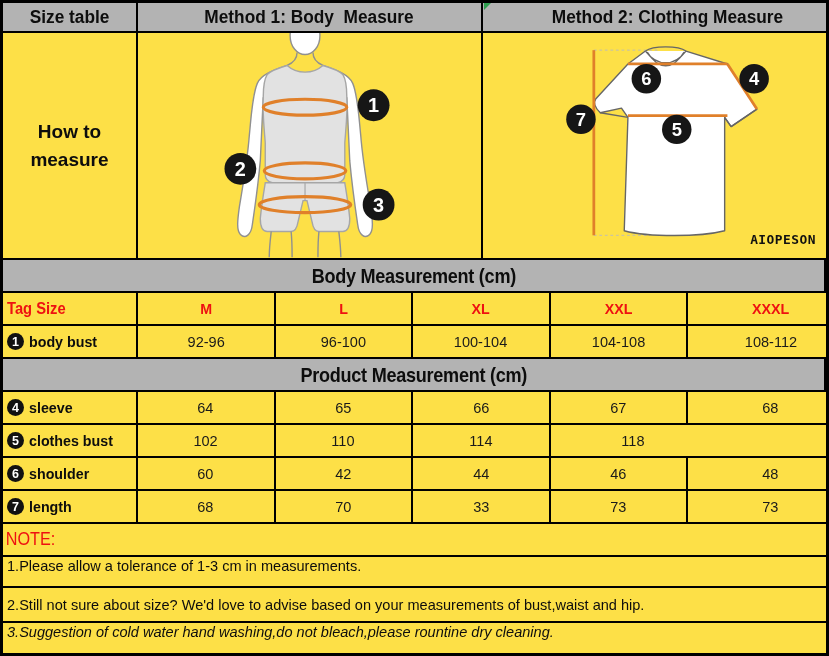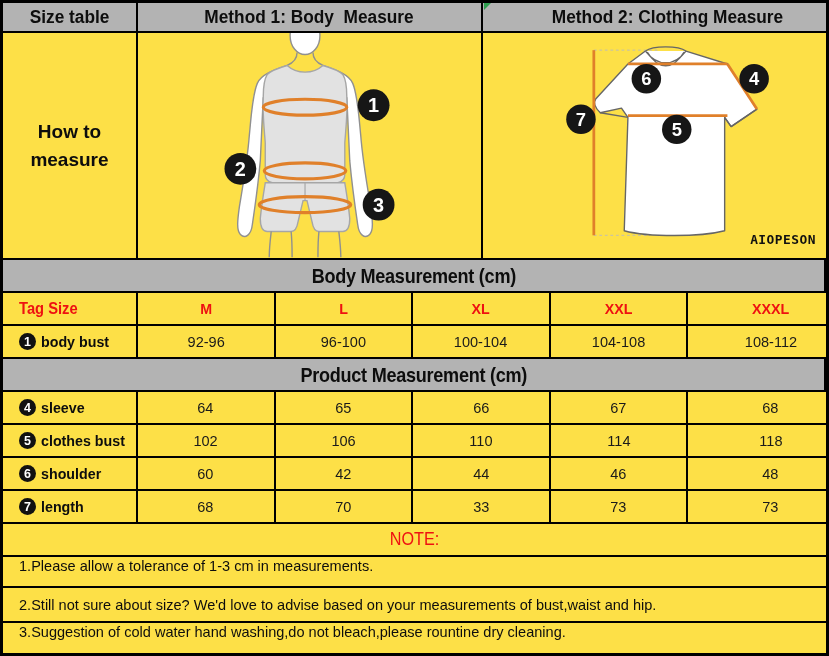--- a/index.html
+++ b/index.html
@@ -6,24 +6,24 @@
   *{box-sizing:border-box;}
   #sheet{width:829px;height:656px;border:3px solid #000;background:#fde047;display:flex;flex-direction:column;}
   .row{border-bottom:2px solid #000;flex:0 0 auto;}
   .cols-3{display:grid;grid-template-columns:135px 345px 1fr;}
   .cols-6{display:grid;grid-template-columns:135px repeat(5,1fr);}
   .rh-top{height:30px;}
   .rh-img{height:227px;}
   .rh{height:33px;}
   .rh-n1{height:31px;}
   .rh-n2{height:35px;}
-  .rh-last{height:17px;border-bottom:none;}
+  .rh-last{height:17px;border-bottom:none;font-style:italic;}
   .c{border-right:2px solid #000;display:flex;align-items:center;justify-content:center;overflow:hidden;position:relative;}
   .c:last-child{border-right:none;padding-left:27px;}
-  .c-left{justify-content:flex-start;padding-left:16px;}
+  .c-left{justify-content:flex-start;padding-left:4px;}
   .gray{background:#b3b3b3;}
   .th{font-weight:bold;font-size:18px;color:#0d0d0d;white-space:pre;transform:scaleX(0.96);}
   .sec-title{font-weight:bold;font-size:21px;letter-spacing:-0.3px;transform:scaleX(0.86);white-space:nowrap;color:#0d0d0d;}
   .howto{font-weight:bold;font-size:19px;text-align:center;line-height:1.45;padding:0 8px;color:#0d0d0d;}
   .red{color:#ee1111;}
   .tag-label{font-weight:bold;font-size:16px;transform:scaleX(0.92);transform-origin:left center;white-space:nowrap;}
   .size-val{font-weight:bold;font-size:15px;transform:scaleX(0.95);}
   .badge{display:inline-flex;width:17px;height:17px;border-radius:50%;background:#111;color:#fff;font-size:12.5px;font-weight:bold;align-items:center;justify-content:center;margin-right:5px;flex:0 0 auto;}
   .row-label{font-weight:bold;font-size:15px;transform:scaleX(0.95);transform-origin:left center;white-space:nowrap;color:#0d0d0d;}
   .val{font-size:15px;color:#1a1a1a;transform:scaleX(0.97);}
@@ -202,23 +202,20 @@
 
   <div class="row cols-6 rh">
     <div class="c c-left">
       <span class="badge">5</span>
       <span class="row-label">clothes bust</span>
     </div>
     <div class="c">
         <span class="val">102</span>
       </div>
     <div class="c">
-        <span class="val">106</span>
-      </div>
-    <div class="c">
         <span class="val">110</span>
       </div>
     <div class="c">
         <span class="val">114</span>
       </div>
     <div class="c">
         <span class="val">118</span>
       </div>
   </div>
 
@@ -259,21 +256,21 @@
         <span class="val">33</span>
       </div>
     <div class="c">
         <span class="val">73</span>
       </div>
     <div class="c">
         <span class="val">73</span>
       </div>
   </div>
 
-  <div class="row rh" style="display:flex;align-items:center;justify-content:center;">
+  <div class="row rh" style="display:flex;align-items:center;justify-content:flex-start;">
     <span class="note-title red">NOTE:</span>
   </div>
 
   <div class="row rh-n1 c-left" style="display:flex;align-items:flex-start;">
     <span class="note-text">1.Please allow a tolerance of 1-3 cm in measurements.</span>
   </div>
 
   <div class="row rh-n2 c-left" style="display:flex;align-items:center;">
     <span class="note-text">2.Still not sure about size? We'd love to advise based on your measurements of bust,waist and hip.</span>
   </div>

